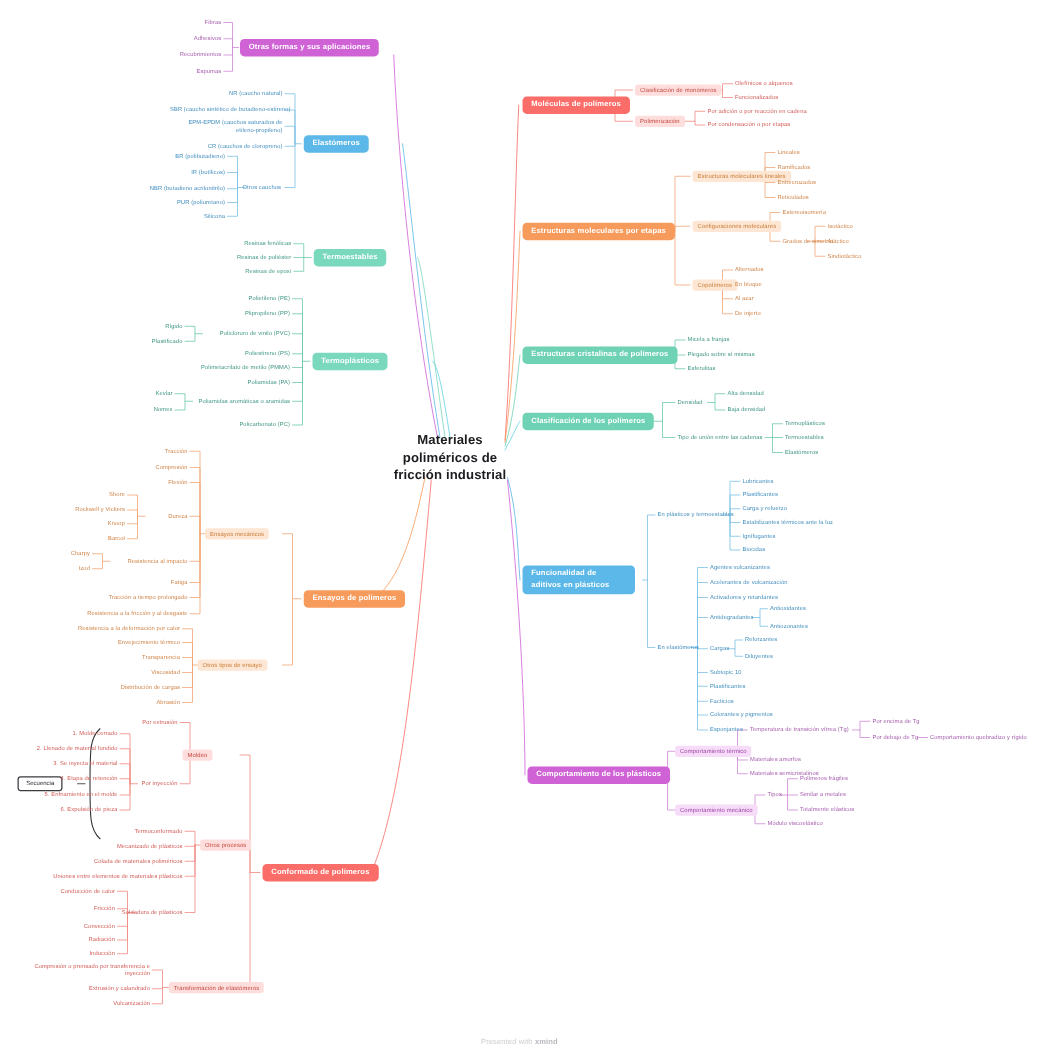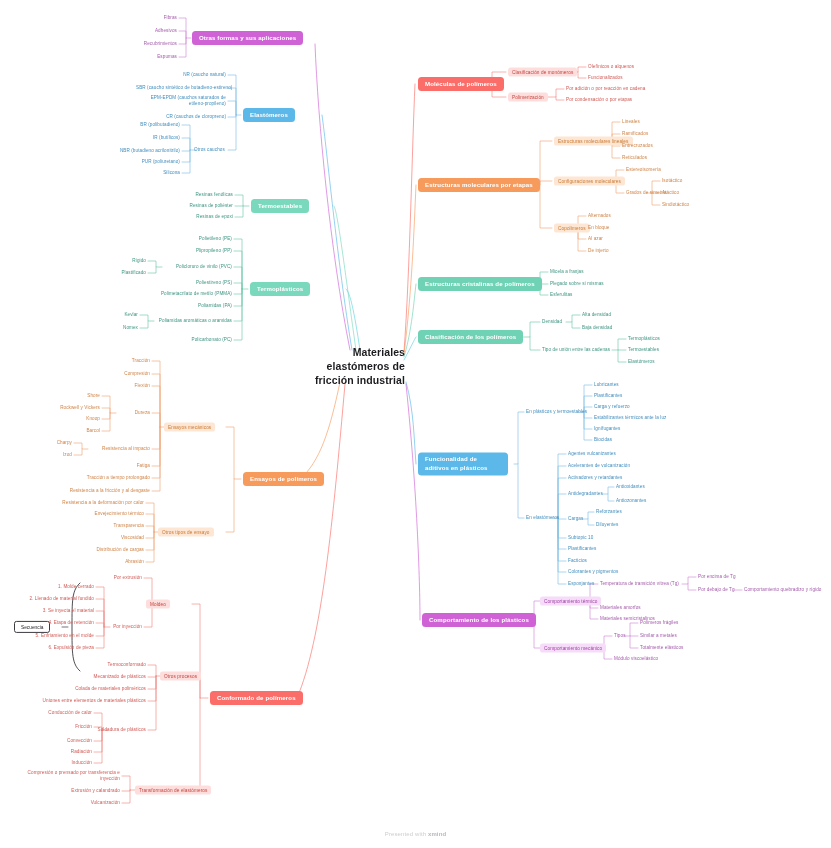--- a/index.html
+++ b/index.html
@@ -12,21 +12,21 @@
   #canvas{position:absolute;inset:0;width:831px;height:848px;}
   svg#wires{position:absolute;left:0;top:0;width:831px;height:848px;pointer-events:none;}
   .leaf{position:absolute;white-space:nowrap;transform:translateY(-50%);
         font-size:4.6px;letter-spacing:.02em;line-height:1.25;}
   .leaf.wrap{white-space:normal;width:74px;}
   .leaf.wrap2{white-space:normal;width:84px;}
 
   
   .central{
     position:absolute;transform:translate(-50%,-50%);
-    text-align:right;font-weight:bold;font-size:10.5px;line-height:1.32;
+    text-align:center;font-weight:bold;font-size:10.5px;line-height:1.32;
     color:#1c1c20;letter-spacing:.01em;
   }
 
   
   .main{
     position:absolute;transform:translateY(-50%);
     padding:3.4px 7px;border-radius:3.5px;
     font-size:6.1px;font-weight:bold;letter-spacing:.02em;
     color:#ffffff;white-space:nowrap;
   }
@@ -317,21 +317,21 @@
         <path d="M130 790 V 803 H 122"></path>
       </g>
 
       <path d="M62 627 H 68" stroke="#3b3b40" stroke-width="0.7"></path>
       <path d="M80 583 C 72 590, 72 600, 72 627 C 72 654, 72 664, 80 671" stroke="#2f2f34" stroke-width="0.85"></path>
     </g>
   </svg>
 
   <div class="central" style="left:360px;top:367px;">
     <div>Materiales</div>
-    <div>elastómeros de</div>
+    <div>poliméricos de</div>
     <div>fricción industrial</div>
   </div>
 
   <div class="main c-purple" style="left:192px;top:38px;">Otras formas y sus aplicaciones</div>
   <div class="leaf t-purple" style="left:152px;top:18px;text-align:right;width:25px;">Fibras</div>
   <div class="leaf t-purple" style="left:143px;top:31px;text-align:right;width:34px;">Adhesivos</div>
   <div class="leaf t-purple" style="left:127px;top:44px;text-align:right;width:50px;">Recubrimientos</div>
   <div class="leaf t-purple" style="left:143px;top:57px;text-align:right;width:34px;">Espumas</div>
 
   <div class="main c-blue" style="left:243px;top:115px;">Elastómeros</div>

